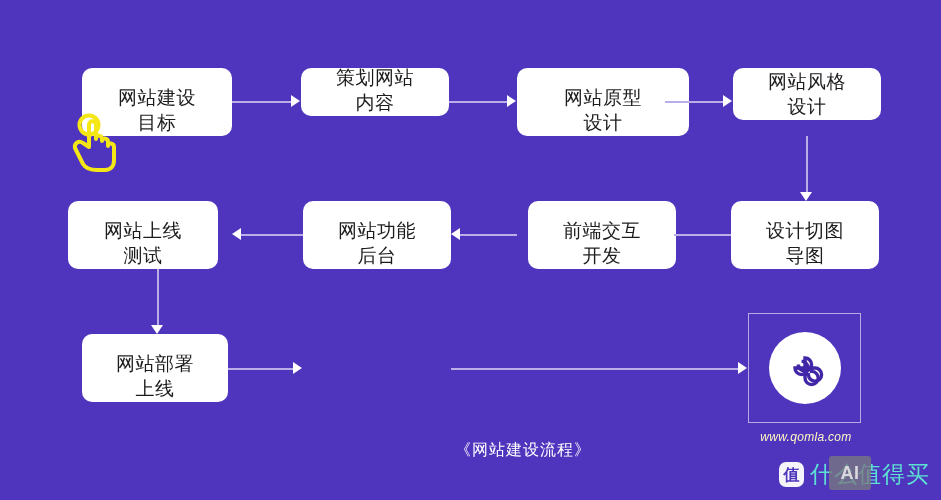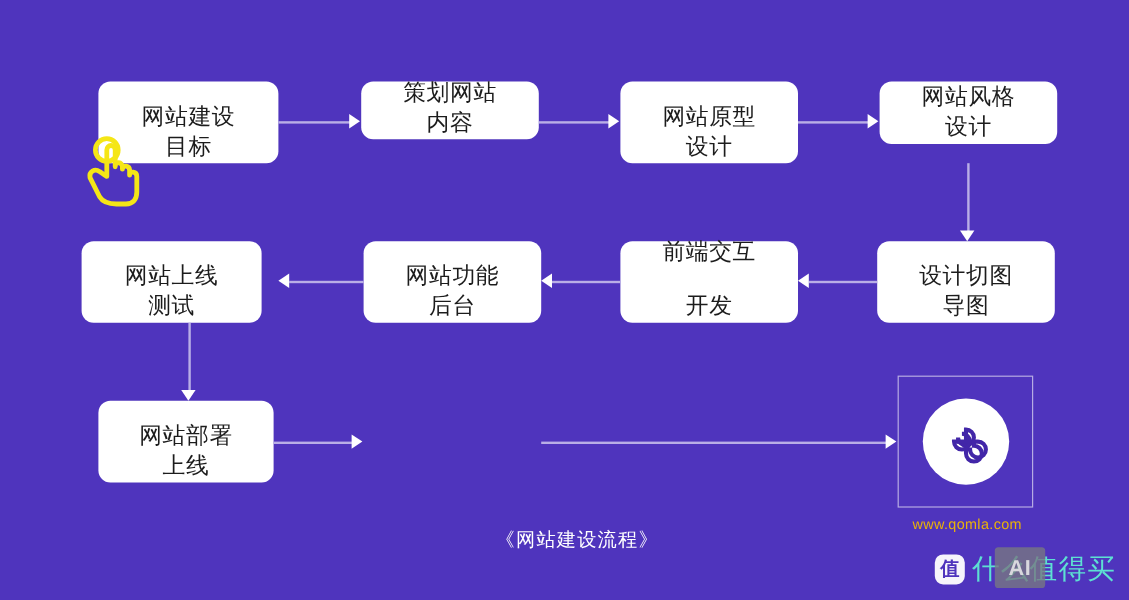--- a/index.html
+++ b/index.html
@@ -87,31 +87,32 @@
     display: flex;
     align-items: center;
     justify-content: center;
   }
   #logo-url {
     position: absolute;
     left: 736px;
     top: 430px;
     width: 140px;
     text-align: center;
-    color: #eab308;
+    color: #fef9c3;
     font-size: 12px;
     letter-spacing: 0.3px;
+    font-style: italic;
   }
 
   #caption {
     position: absolute;
     left: 371px;
     top: 440px;
     width: 220px;
-    text-align: center;
+    text-align: right;
     color: #ffffff;
     font-size: 16px;
     letter-spacing: 1px;
   }
 
   
   #cursor {
     position: absolute;
     left: 66px;
     top: 112px;
@@ -174,41 +175,41 @@
   <div class="node" style="left:82px; top:68px; width:150px; height:68px;">
     <span class="ln">网站建设</span>
     <span class="ln">目标</span>
   </div>
 
   <div class="node" style="left:301px; top:68px; width:148px; height:48px;">
     <span class="ln">策划网站</span>
     <span class="ln">内容</span>
   </div>
 
-  <div class="node" style="left:517px; top:68px; width:148px; height:68px;">
+  <div class="node" style="left:517px; top:68px; width:172px; height:68px;">
     <span class="ln">网站原型</span>
     <span class="ln">设计</span>
   </div>
 
   <div class="node" style="left:733px; top:68px; width:148px; height:52px;">
     <span class="ln">网站风格</span>
     <span class="ln">设计</span>
   </div>
 
   <div class="node" style="left:68px; top:201px; width:150px; height:68px;">
     <span class="ln">网站上线</span>
     <span class="ln">测试</span>
   </div>
 
   <div class="node" style="left:303px; top:201px; width:148px; height:68px;">
     <span class="ln">网站功能</span>
     <span class="ln">后台</span>
   </div>
 
-  <div class="node" style="left:517px; top:201px; width:148px; height:68px;gap:20px;">
+  <div class="node" style="left:528px; top:201px; width:148px; height:68px;">
     <span class="ln">前端交互</span>
     <span class="ln">开发</span>
   </div>
 
   <div class="node" style="left:731px; top:201px; width:148px; height:68px;">
     <span class="ln">设计切图</span>
     <span class="ln">导图</span>
   </div>
 
   <div class="node" style="left:82px; top:334px; width:146px; height:68px;">

